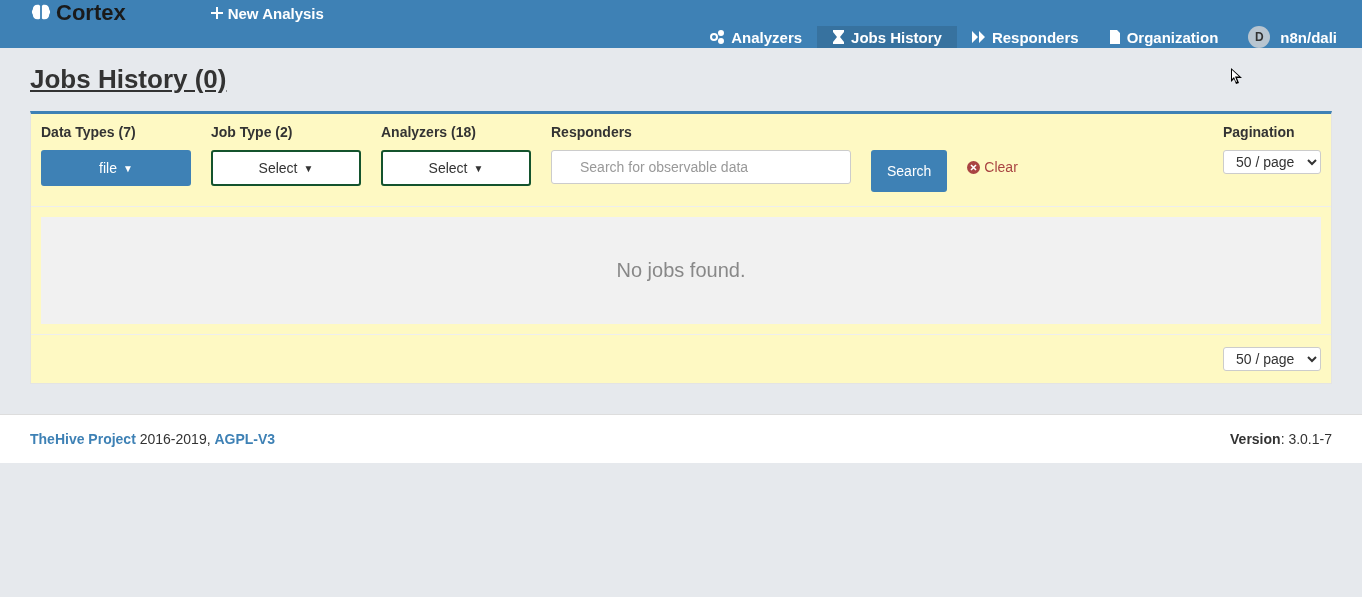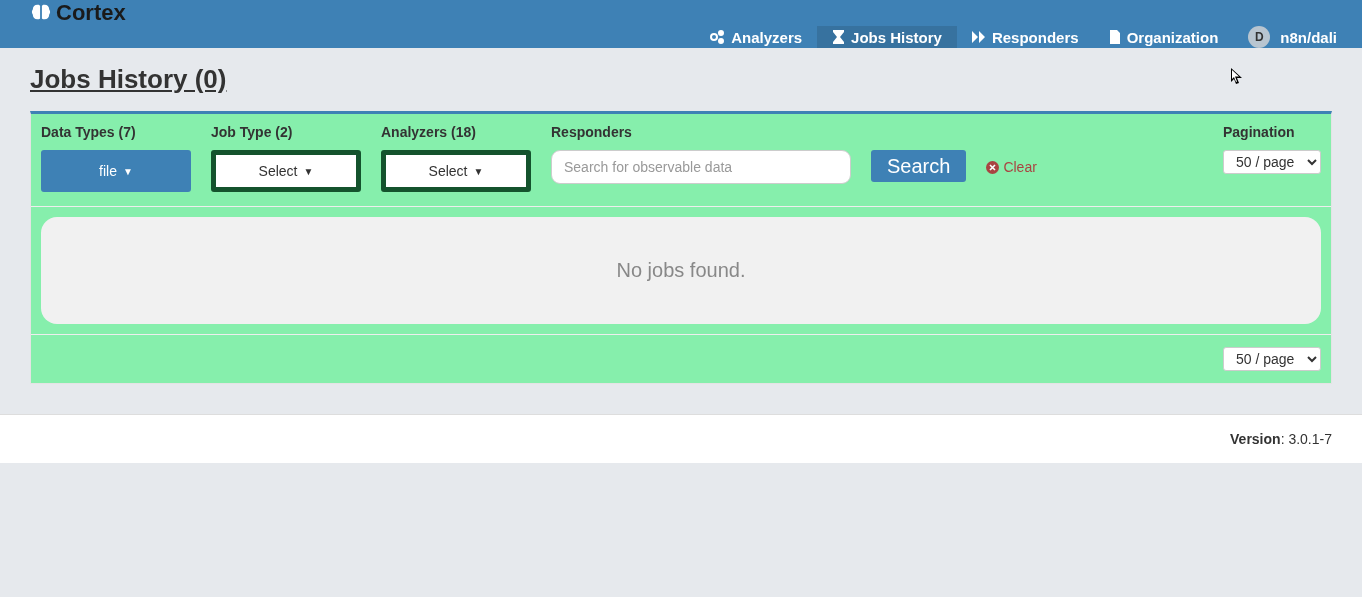--- a/index.html
+++ b/index.html
@@ -55,72 +55,72 @@
 
   
   .container { padding: 0 30px; }
   .page-title {
     font-size: 26px; font-weight: 600; color: #333;
     margin-top: 16px; margin-bottom: 16px; text-decoration: underline;
   }
 
   
   .panel {
-    background: #86efac;
+    background: #fef9c3;
     border-top: 3px solid #3e81b5;
     border-left: 1px solid #e4e4e4;
     border-right: 1px solid #e4e4e4;
     border-bottom: 1px solid #e4e4e4;
   }
   .filter-row {
     display: flex;
     padding: 10px 10px 14px 10px;
     gap: 20px;
     border-bottom: 1px solid #eee;
     align-items: flex-start;
   }
   .filter-group { display: flex; flex-direction: column; }
   .filter-label { font-weight: 700; font-size: 14px; color: #333; margin-bottom: 10px; }
   .filter-btn {
-    height: 34px; border: 5px solid #14532d; background: #fff;
+    height: 34px; border: 2px solid #14532d; background: #fff;
     border-radius: 3px; font-size: 14px; color: #333;
     display:flex; align-items:center; justify-content:center; cursor:pointer;
     padding: 16px 12px;
   }
   .filter-btn.primary { background: #3e81b5; color:#fff; border-color:#3e81b5; }
   .filter-btn .caret { margin-left:6px; font-size:10px; }
   .w-datatypes { width: 150px; }
   .w-jobtype { width: 150px; }
   .w-analyzers { width: 150px; }
   .observable-input {
-    height: 34px; width: 300px; border: 1px solid #ccc; border-radius:9px;
-    padding: 0 12px; font-size:14px; color:#555;
+    height: 34px; width: 300px; border: 1px solid #ccc; border-radius:3px;
+    padding: 0 28px; font-size:14px; color:#555;
   }
   .observable-input::placeholder { color:#999; }
   .search-btn {
-    height:32px; background:#3e81b5; color:#fff; border:none; border-radius:3px;
-    padding:0 16px; font-size:20px; cursor:pointer;
+    height:42px; background:#3e81b5; color:#fff; border:none; border-radius:3px;
+    padding:0 16px; font-size:14px; cursor:pointer;
   }
   .clear-link {
     color:#a94442; cursor:pointer; display:flex; align-items:center; height:34px;
     font-size:14px;
   }
   .clear-link .x-icon { margin-right:4px; display:inline-flex; }
   .filter-spacer { flex: 1; }
   .pagination-select {
     height:24px; width: 98px; border:1px solid #ccc; border-radius:3px;
     padding: 0 8px; font-size:14px; background:#fff; color:#333;
   }
   .filter-group .btn-wrap { display:flex; align-items:center; height:34px; }
 
   
   .results-area { padding: 10px; }
   .no-jobs {
     background: #f1f1f1; padding: 42px 0;
-    text-align:center; color:#888; font-size:20px;border-radius:16px;
+    text-align:center; color:#888; font-size:20px;
   }
 
   
   .bottom-row {
     padding: 12px 10px; display:flex; justify-content:flex-end;
     border-top:1px solid #eee;
   }
 
   
   .footer {
@@ -145,20 +145,28 @@
 
 <div class="navbar">
   <div class="navbar-left">
     <div class="logo">
       <span class="brain">
         <svg width="22" height="20" viewBox="0 0 24 22">
             <path fill="#fff" d="M8 2c-3 0-5 2-5 5 0 1-1 1-1 3s1 2 1 3c0 3 2 5 5 5 1 0 2 0 3-1v-14c-1-1-2-1-3-1zm8 0c-1 0-2 0-3 1v14c1 1 2 1 3 1 3 0 5-2 5-5 0-1 1-1 1-3s-1-2-1-3c0-3-2-5-5-5z"></path>
           </svg>
       </span>
       <span>Cortex</span>
+    </div>
+    <div class="new-analysis">
+      <span class="plus">
+        <svg width="12" height="12" viewBox="0 0 12 12">
+            <path fill="#fff" d="M5 0h2v5h5v2H7v5H5V7H0V5h5z"></path>
+          </svg>
+      </span>
+      <span>New Analysis</span>
     </div>
   </div>
   <div class="navbar-right">
     <div class="nav-item">
       <span class="nav-icon">
         <svg width="16" height="14" viewBox="0 0 16 14">
             <path fill="#fff" d="M5 3a4 4 0 100 8 4 4 0 000-8zm0 2a2 2 0 110 4 2 2 0 010-4zM12 0a3 3 0 100 6 3 3 0 000-6zm0 8a3 3 0 100 6 3 3 0 000-6z"></path>
           </svg>
       </span>
       <span>Analyzers</span>
@@ -260,20 +268,23 @@
 
     <div class="bottom-row">
       <select class="pagination-select">
         <option>50 / page</option>
       </select>
     </div>
   </div>
 </div>
 
 <div class="footer">
+  <div>
+    <a href="#">TheHive Project</a><span> 2016-2019, </span><a href="#">AGPL-V3</a>
+  </div>
   <div class="right">
     <span class="ver-label">Version</span><span>: 3.0.1-7</span>
   </div>
 </div>
 
 <div class="cursor-pointer">
   <svg width="14" height="18" viewBox="0 0 14 18">
       <path fill="#000" d="M0 0v14l3-3 2 5 3-1-2-5h5z"></path>
       <path fill="#fff" d="M1 2v9l2-2 2 5 1-.4-2-5h4z"></path>
     </svg>

